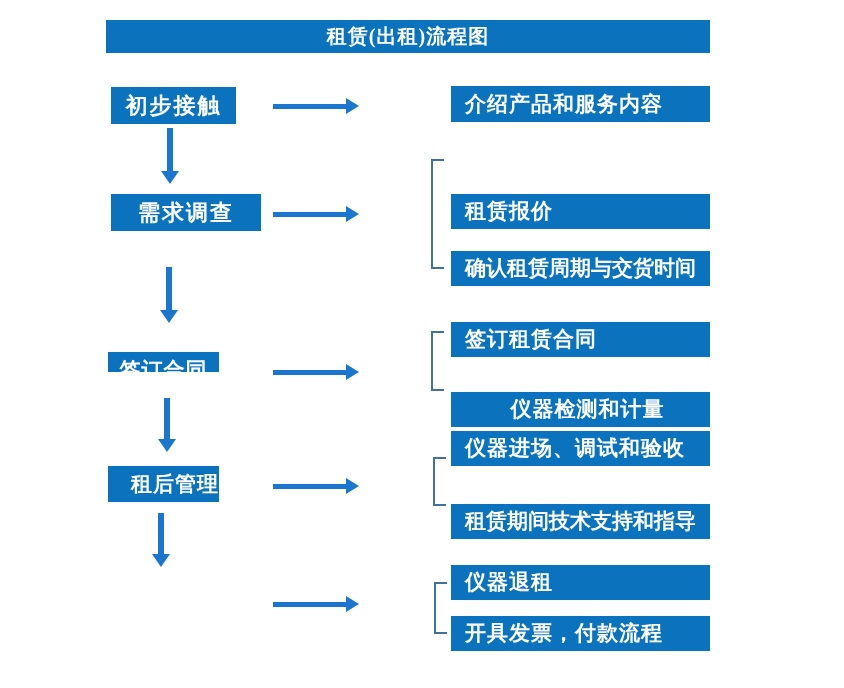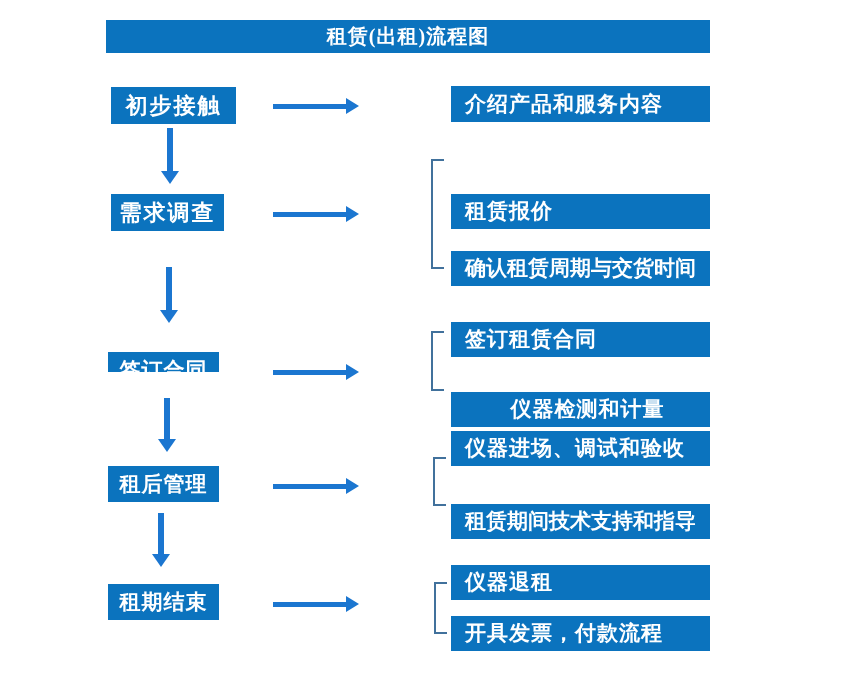--- a/index.html
+++ b/index.html
@@ -21,23 +21,23 @@
     font-weight:bold;
     white-space:nowrap;
     overflow:hidden;
   }
   .title{
     left:98px;top:12px;width:604px;height:33px;
     line-height:33px;text-align:center;font-size:20px;letter-spacing:1px;
   }
   .stage{text-align:center;font-size:22px;letter-spacing:2px;}
   .s1{left:103px;top:79px;width:125px;height:37px;line-height:37px;}
-  .s2{left:103px;top:186px;width:113px;height:37px;line-height:37px;}
+  .s2{left:103px;top:186px;width:150px;height:37px;line-height:37px;}
   .s3{left:100px;top:344px;width:111px;height:20px;line-height:36px;font-size:21px;letter-spacing:1px;}
-  .s4{left:100px;top:458px;width:111px;height:36px;line-height:36px;font-size:21px;letter-spacing:1px;}
+  .s4{left:100px;top:458px;width:111px;height:36px;line-height:36px;font-size:21px;letter-spacing:1px;text-align:right;}
   .s5{left:100px;top:576px;width:111px;height:36px;line-height:36px;font-size:21px;letter-spacing:1px;}
 
   .detail{left:443px;width:259px;height:35px;line-height:35px;padding-left:14px;font-size:21px;letter-spacing:1px;}
   .r1{top:78px;height:36px;line-height:36px;}
   .r2{top:133px;}
   .r3{top:186px;}
   .r4{top:243px;letter-spacing:0;}
   .r5{top:314px;}
   .r6{top:384px;text-align:center;}
   .r7{top:423px;}
@@ -77,21 +77,20 @@
 <body>
 
 <div class="canvas">
 
   <div class="box title">租赁(出租)流程图</div>
 
   <div class="box stage s1">初步接触</div>
   <div class="box stage s2">需求调查</div>
   <div class="box stage s3">签订合同</div>
   <div class="box stage s4">租后管理</div>
-  <div class="box stage s5">租期结束</div>
 
   <div class="box detail r1">介绍产品和服务内容</div>
   <div class="box detail r3">租赁报价</div>
   <div class="box detail r4">确认租赁周期与交货时间</div>
   <div class="box detail r5">签订租赁合同</div>
   <div class="box detail r6">仪器检测和计量</div>
   <div class="box detail r7">仪器进场、调试和验收</div>
   <div class="box detail r8">租赁期间技术支持和指导</div>
   <div class="box detail r9">仪器退租</div>
   <div class="box detail r10">开具发票，付款流程</div>

